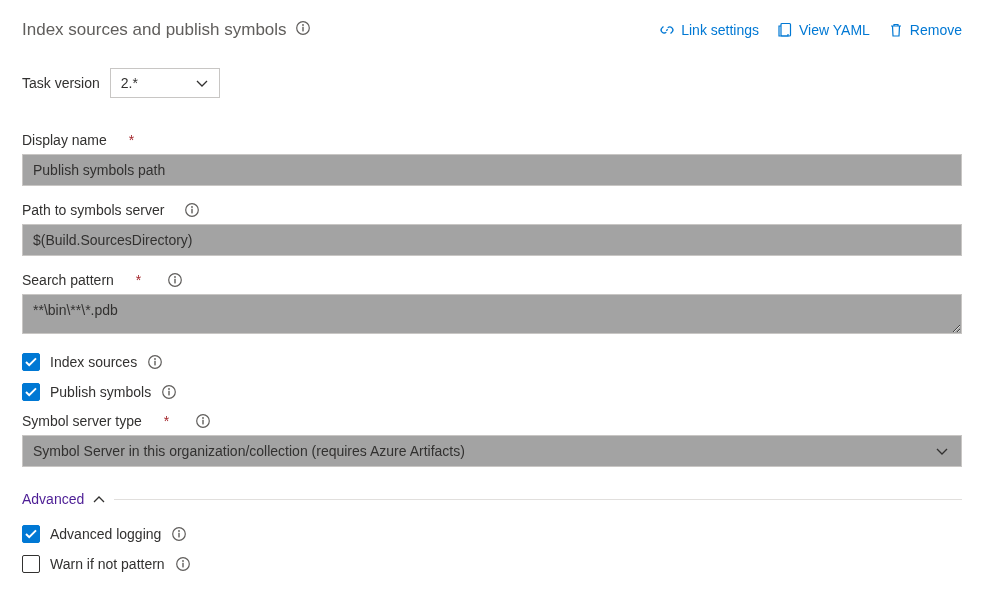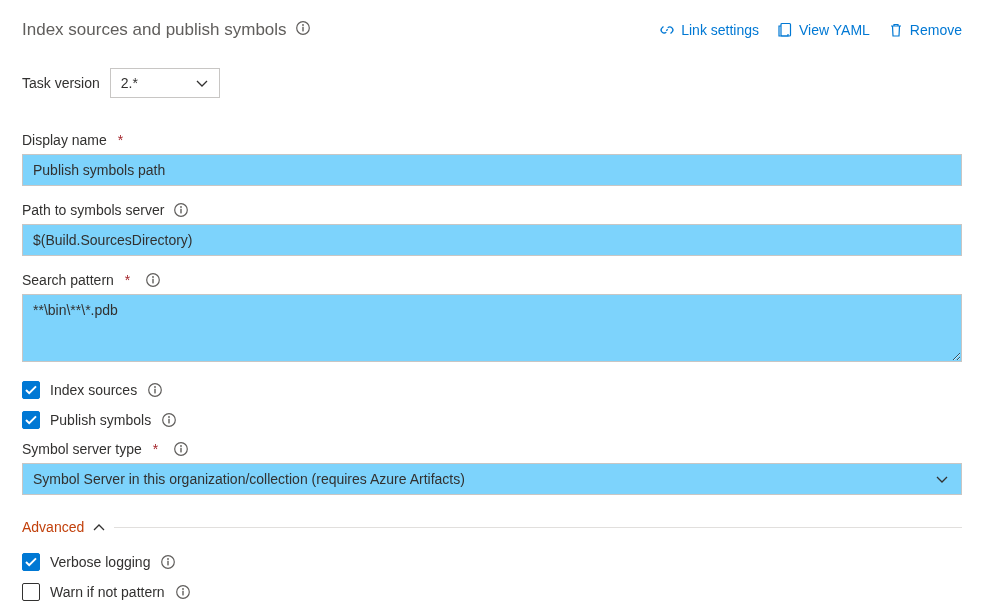--- a/index.html
+++ b/index.html
@@ -46,21 +46,21 @@
     justify-content: center;
     color: #605e5c;
     cursor: pointer;
   }
   svg { display: block; }
 
   .row { margin-bottom: 16px; }
   .label-row {
     display: flex;
     align-items: center;
-    gap: 9px;
+    gap: 20px;
     margin-bottom: 6px;
     font-size: 14px;
     color: #323130;
   }
   .required { color: #a4262c; margin-left: 2px; }
 
   .task-version-row {
     display: flex;
     align-items: center;
     gap: 10px;
@@ -81,23 +81,23 @@
     transform: translateY(-50%);
   }
 
   input[type=text], textarea, .select-box {
     width: 100%;
     border: 1px solid #c8c6c4;
     padding: 7px 10px;
     font-family: inherit;
     font-size: 14px;
     color: #323130;
-    background: #7dd3fc;
-  }
-  textarea { resize: both; height: 68px; }
+    background: #a3a3a3;
+  }
+  textarea { resize: both; height: 40px; }
 
   .select-box {
     position: relative;
     cursor: pointer;
   }
   .select-box .chev {
     position: absolute;
     right: 12px;
     top: 50%;
     transform: translateY(-50%);
@@ -130,21 +130,21 @@
     align-items: center;
     gap: 8px;
     margin: 24px 0 18px 0;
     cursor: pointer;
   }
   .section-divider .line {
     flex: 1;
     height: 1px;
     background: #e1dfdd;
   }
-  .section-divider .title { font-size: 14px; color: #c2410c; }
+  .section-divider .title { font-size: 14px; color: #4c1d95; }
 </style>
 </head>
 <body>
 
 <svg width="0" height="0" style="position:absolute">
   <defs>
     <g id="ico-info">
       <circle cx="8" cy="8" r="6.3" fill="none" stroke="currentColor" stroke-width="1.2"></circle>
       <circle cx="8" cy="5" r="0.9" fill="currentColor"></circle>
       <rect x="7.3" y="6.8" width="1.4" height="4.6" fill="currentColor"></rect>
@@ -310,21 +310,21 @@
     </span>
   <span class="line"></span>
 </div>
 
 <div class="check-row">
   <span class="checkbox checked">
       <svg width="14" height="14">
         <use href="#ico-check"></use>
       </svg>
     </span>
-  <span>Verbose logging</span>
+  <span>Advanced logging</span>
   <span class="info-icon">
       <svg width="16" height="16">
         <use href="#ico-info"></use>
       </svg>
     </span>
 </div>
 
 <div class="check-row">
   <span class="checkbox"></span>
   <span>Warn if not pattern</span>

